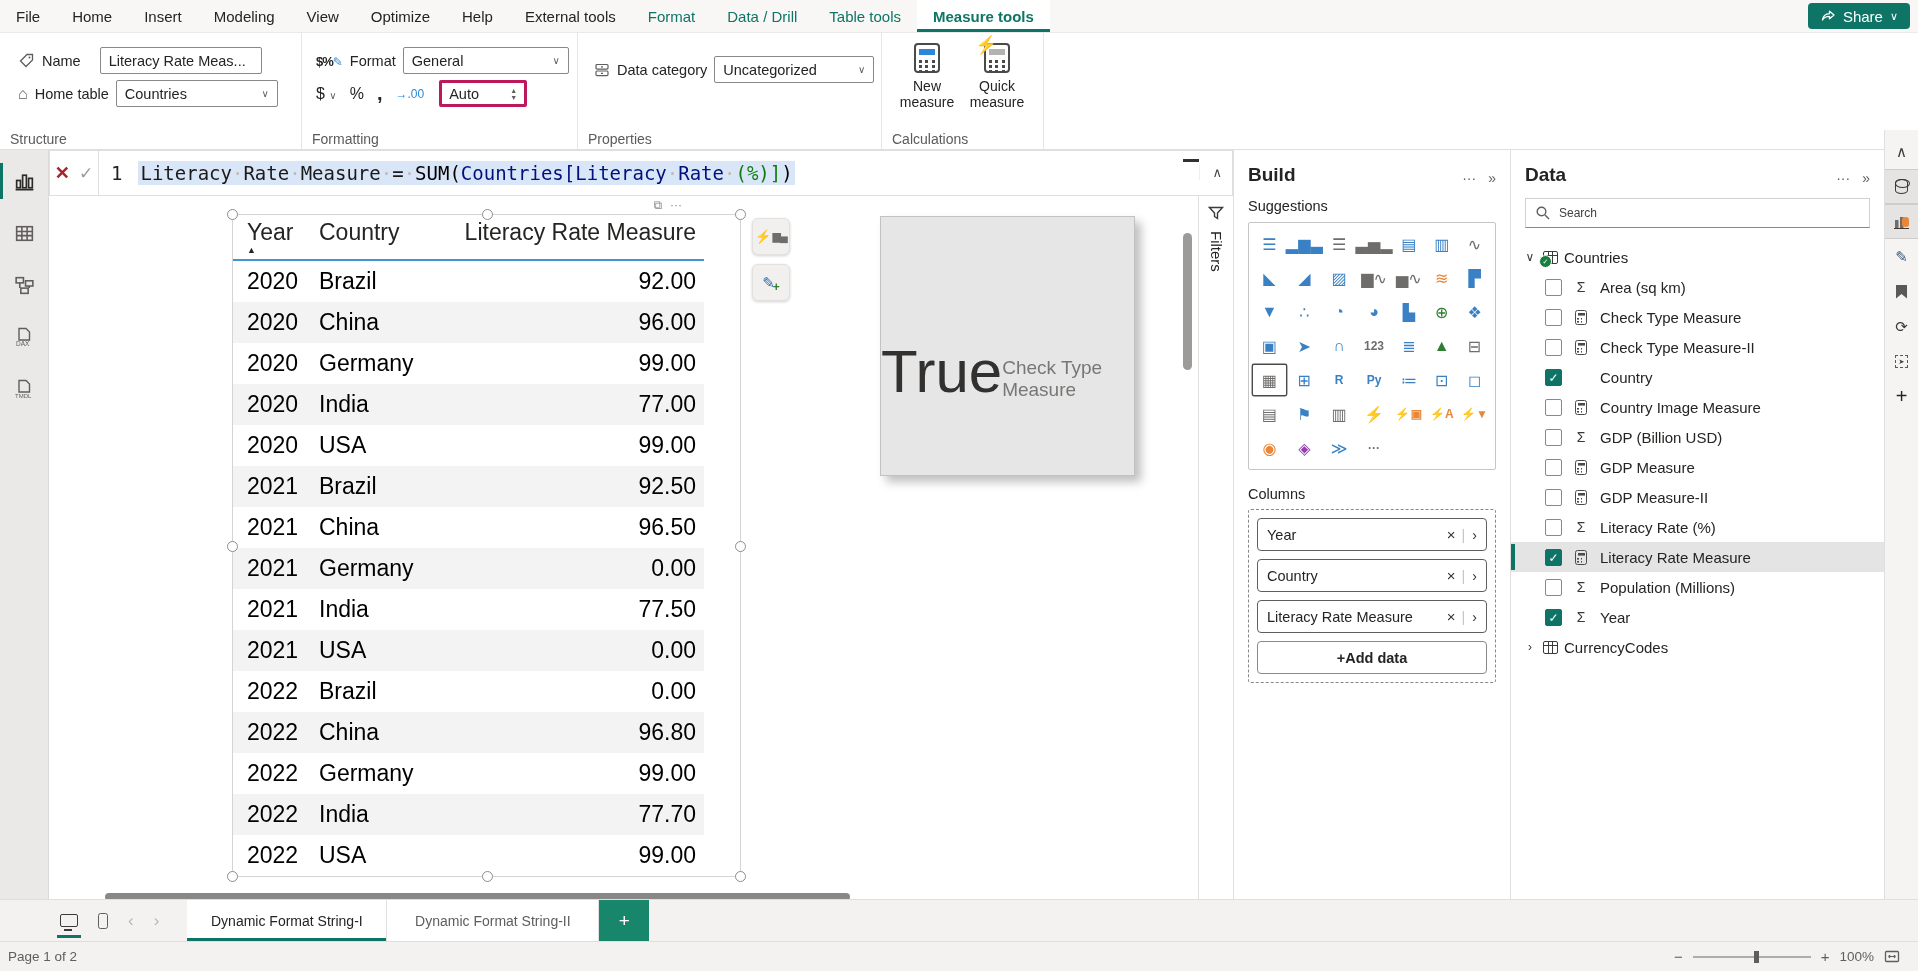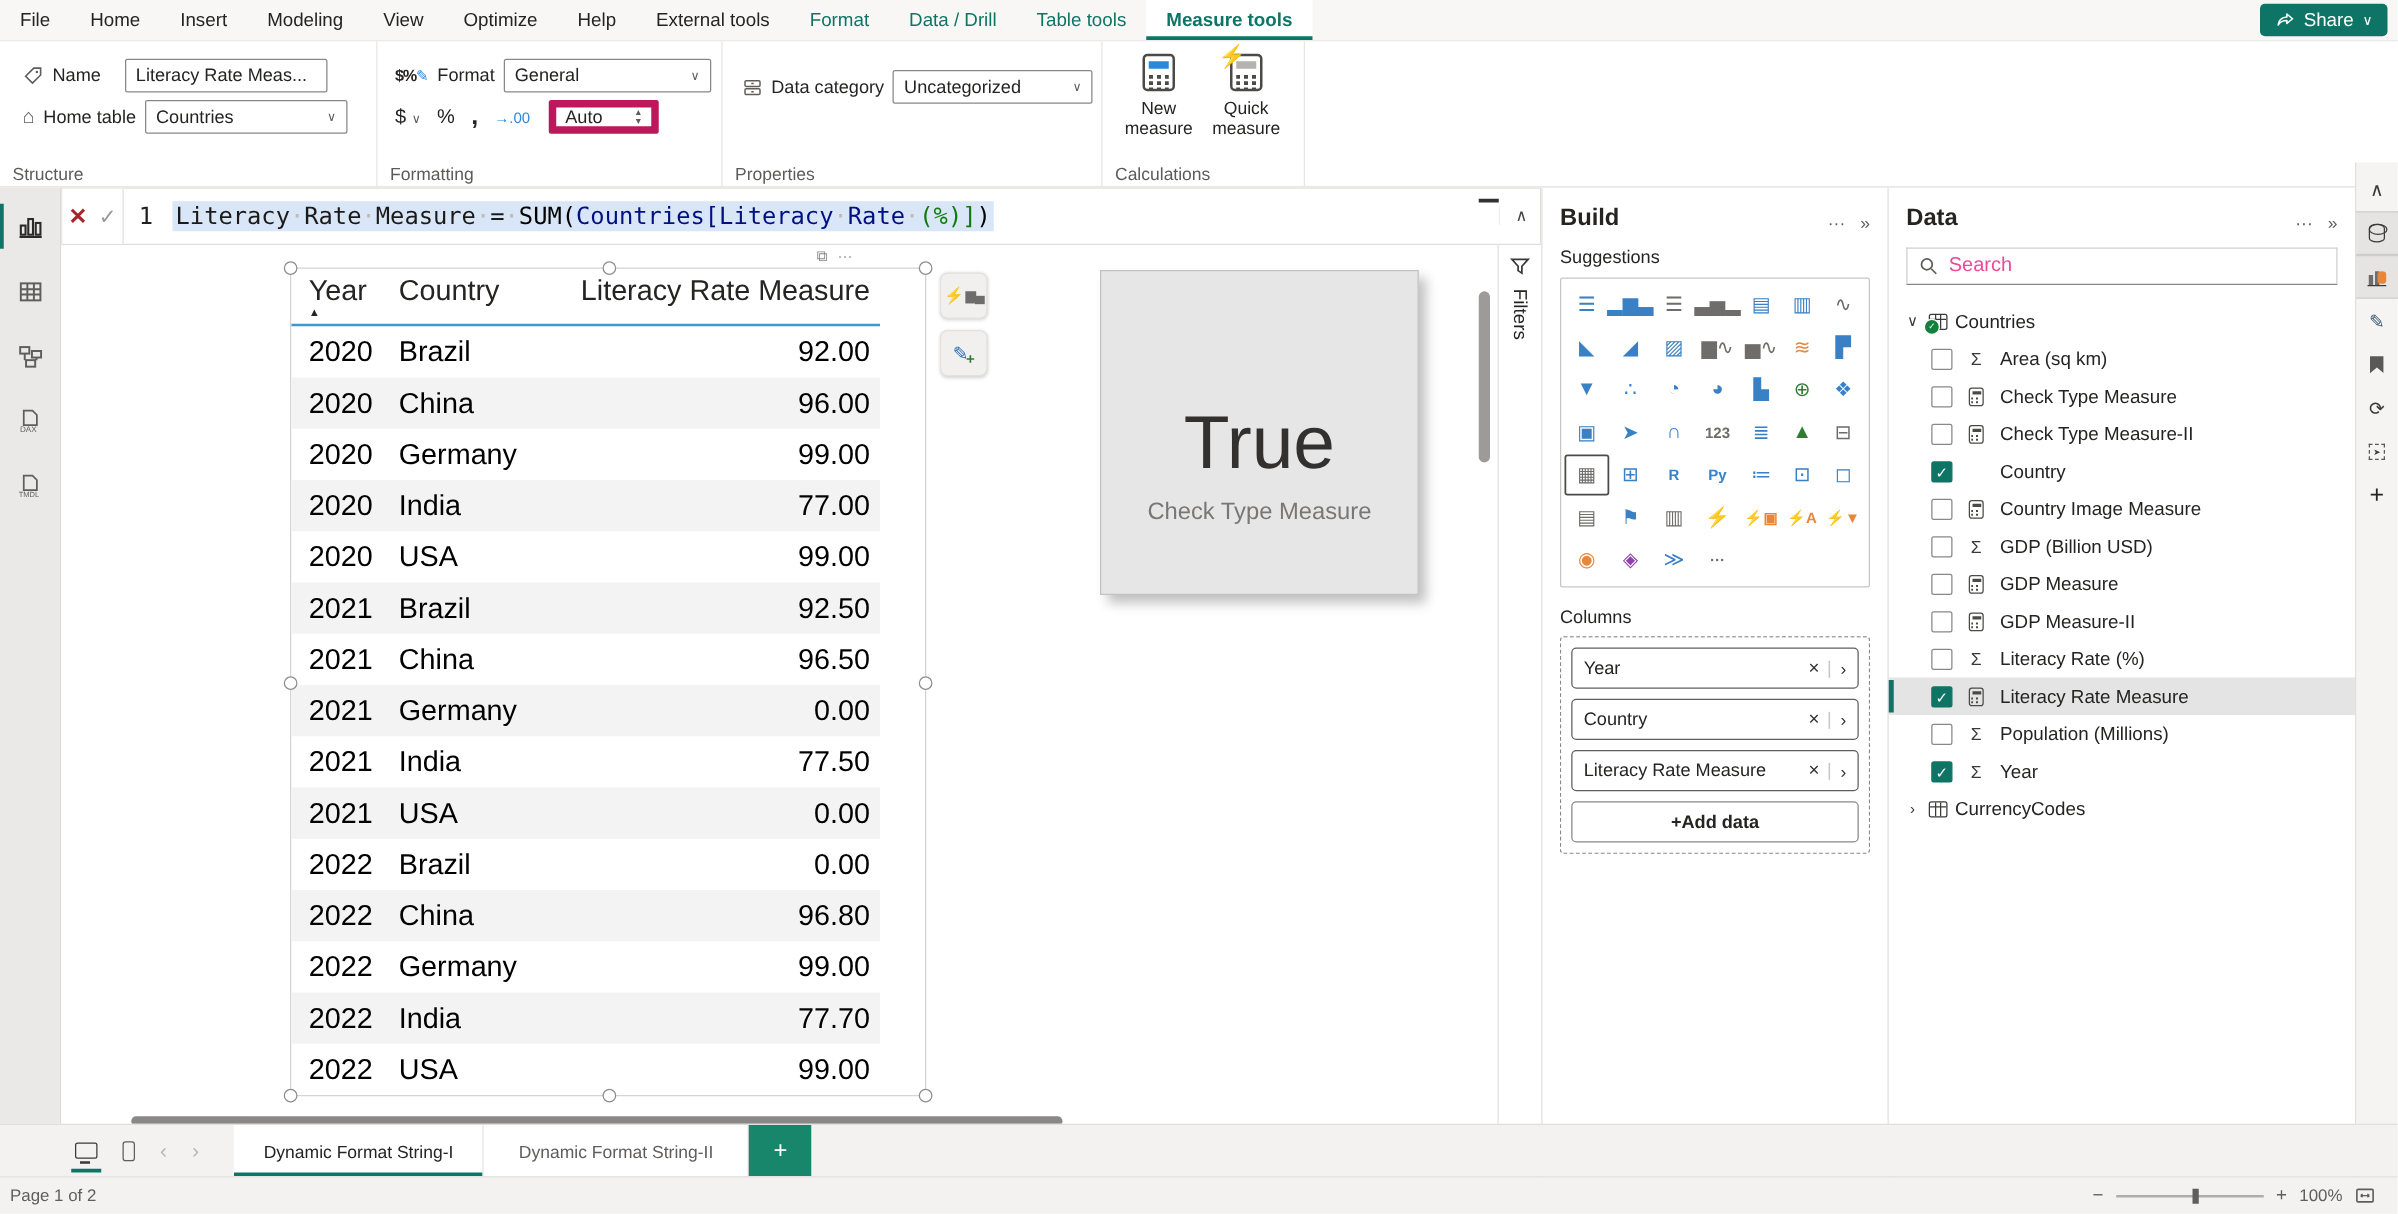--- a/index.html
+++ b/index.html
@@ -24,21 +24,21 @@
     padding:0 8px;font-size:14.5px;color:#252423;border-radius:2px}
   .ibox .chev{margin-left:auto;font-size:10px;color:#605e5c}
   .g-structure{width:302px;padding:14px 0 0 18px}
   .g-structure .rrow{margin-bottom:6px}
   .g-structure .ibox{width:162px}
   .g-formatting{width:276px;padding:14px 0 0 14px}
   .g-formatting .rrow{margin-bottom:6px}
   .fmt-dd{width:166px}
   .fmtbtns{display:flex;align-items:center;gap:13px;font-size:16px;color:#252423}
   .fmtbtns .sm{font-size:10px;color:#605e5c}
-  .auto-box{width:88px;height:27px;border:6px solid #be185d;border-radius:2px;display:flex;
+  .auto-box{width:88px;height:27px;border:3px solid #be185d;border-radius:2px;display:flex;
     align-items:center;padding:0 7px;font-size:14.5px;margin-left:8px}
   .spin{margin-left:auto;display:flex;flex-direction:column;font-size:7px;color:#605e5c;line-height:7px}
   .g-properties{width:304px;padding:23px 0 0 16px}
   .cat-dd{width:160px}
   .g-calculations{width:162px;display:flex;gap:4px;padding:10px 0 0 12px}
   .bigbtn{width:66px;display:flex;flex-direction:column;align-items:center;gap:5px;font-size:14px;
     color:#252423;text-align:center;line-height:16px}
   .g-fill{flex:1;border-right:none}
   .penc{color:#2b88d8;font-size:12px}
   .dollar-pct{font-weight:700;font-size:13px;letter-spacing:-1px}
@@ -73,21 +73,21 @@
   .trow.alt{background:#f3f3f3}
   .tc2{text-align:right;padding-right:8px}
   .fab{position:absolute;width:38px;height:37px;background:#f1f0ef;border:1px solid #e3e1df;
     border-radius:6px;box-shadow:0 1px 3px rgba(0,0,0,.18);display:flex;align-items:center;
     justify-content:center;gap:1px;font-size:13px}
   .fab .bolt{color:#e8873a;font-size:13px}
   .fab .bars{color:#6f6d6b;font-size:11px;letter-spacing:-1px}
   .fab .brush{color:#2b6cb3;font-size:15px}
   .fab .plus{color:#2e7d32;font-weight:700;font-size:12px;margin-left:-3px;margin-top:8px}
   .card-visual{position:absolute;left:831px;top:20px;width:255px;height:260px;background:#e6e6e6;
-    border:1px solid #c4c2c0;box-shadow:6px 6px 9px rgba(0,0,0,.25);display:flex;flex-direction:column;
+    border:1px solid #c4c2c0;box-shadow:6px 6px 9px rgba(0,0,0,.25);display:flex;flex-direction:row;
     align-items:center;justify-content:center;padding-top:52px}
   .card-value{font-size:60px;color:#323130;line-height:62px}
   .card-label{font-size:19px;color:#797775;margin-top:14px}
   .vscroll{position:absolute;left:1134px;top:37px;width:9px;height:137px;background:#9d9b99;border-radius:5px}
   .hscroll{position:absolute;left:105px;top:893px;width:745px;height:8px;background:#8a8886;border-radius:4px;z-index:25}
   
   .filters-strip{position:absolute;left:1198px;top:196px;width:35px;height:703px;background:#fff;
     border-left:1px solid #e1dfdd;display:flex;flex-direction:column;align-items:center;padding-top:10px}
   .filters-label{writing-mode:vertical-rl;font-size:15px;color:#252423;margin-top:10px}
   
@@ -136,21 +136,21 @@
   .pill .px{font-size:15px;color:#323130;padding:0 6px}
   .pill .pd{color:#c8c6c4}
   .pill .pc{font-size:14px;color:#323130;padding-left:7px}
   .add-data{height:33px;border:1px solid #8a8886;border-radius:4px;display:flex;align-items:center;
     justify-content:center;font-size:14.5px;font-weight:700;color:#252423;background:#fff}
   
   .data-pane{left:1510px;width:374px;padding:14px 0}
   .data-pane .pane-hd{padding:0 14px}
   .search-box{margin:0 14px 14px;height:30px;border:1px solid #d2d0ce;border-bottom:1px solid #8a8886;
     display:flex;align-items:center;gap:8px;padding:0 9px;background:#fff}
-  .search-ph{color:#ec4899;font-size:16px}
+  .search-ph{color:#404040;font-size:12px}
   .titem{height:30px;display:flex;align-items:center;font-size:15px;color:#252423;position:relative}
   .titem.lvl0{padding-left:12px;gap:6px}
   .titem.lvl1{padding-left:34px;gap:9px}
   .titem.tsel{background:#e4e4e4}
   .titem.tsel::before{content:"";position:absolute;left:0;top:2px;bottom:2px;width:4px;background:#0e7465}
   .tchev{width:14px;font-size:12px;color:#3b3a39;text-align:center}
   .cb{width:17px;height:17px;border:1px solid #8a8886;border-radius:2px;background:#fff;flex:none}
   .cb.on{background:#0e7465;border-color:#0e7465;color:#fff;font-size:12px;line-height:16px;text-align:center}
   .islot{width:20px;display:flex;justify-content:center;flex:none}
   .sigma{font-size:14px;color:#3b3a39}

